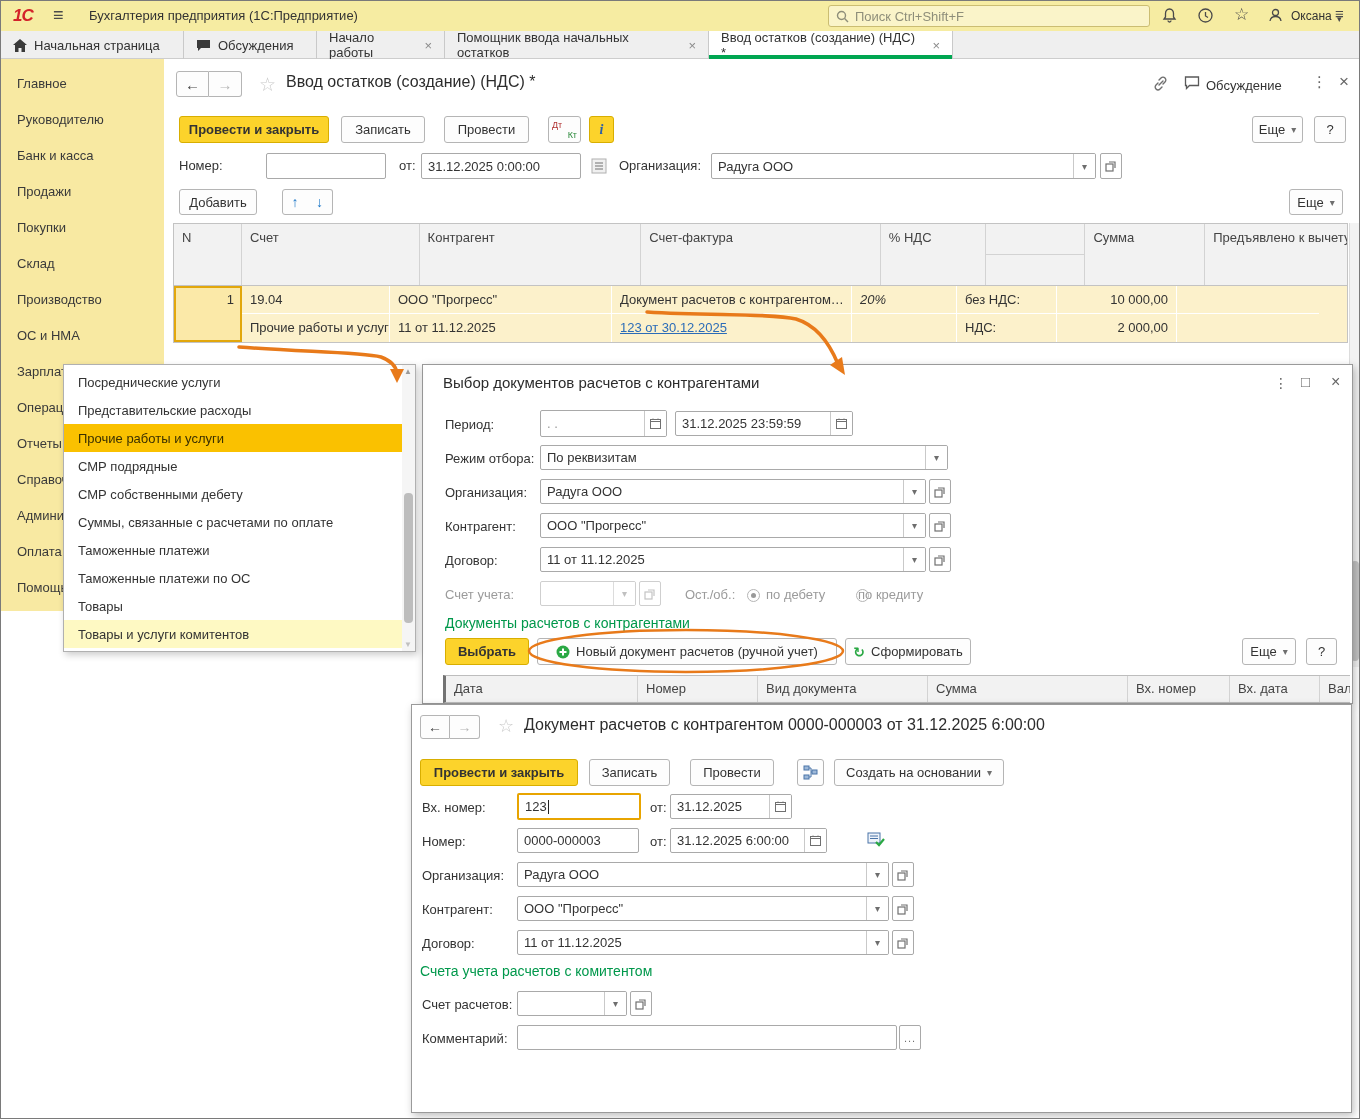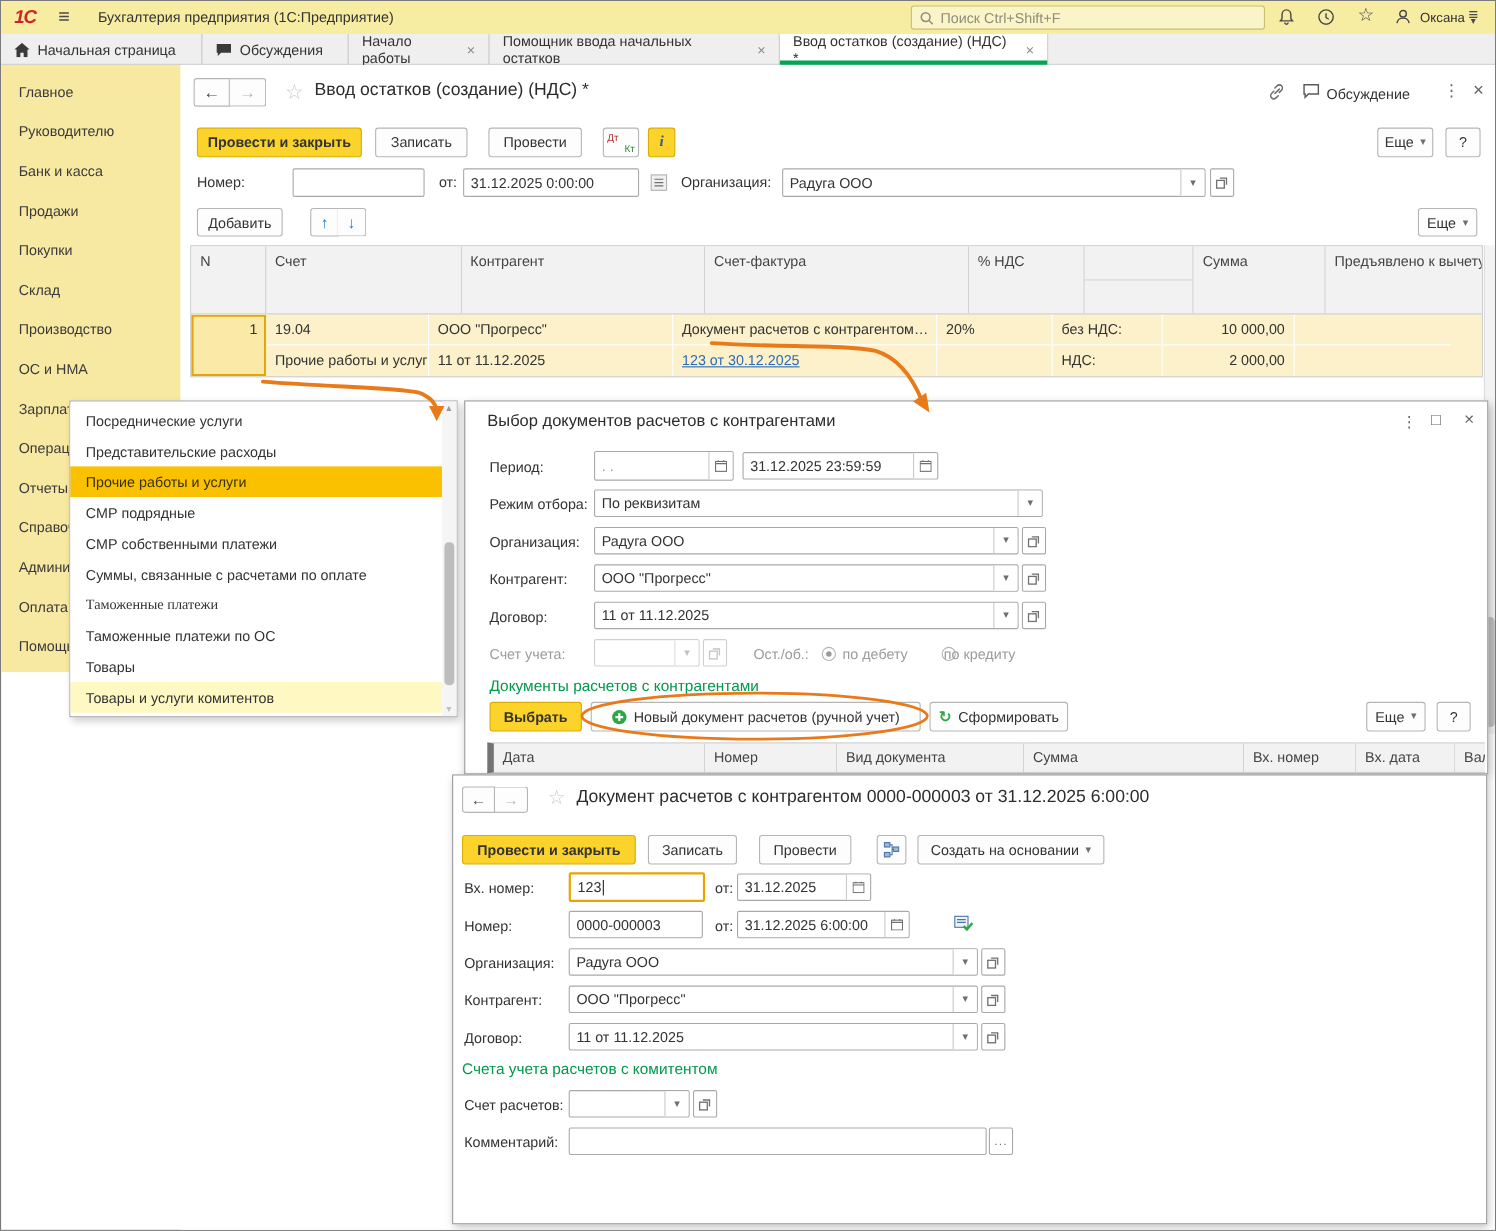--- a/index.html
+++ b/index.html
@@ -236,21 +236,21 @@
           <div class="cell-line">Прочие работы и услуги</div>
         </div>
         <div class="trow-cell" style="width:222px;">
           <div class="cell-line" style="border-bottom:1px solid #fff;">ООО "Прогресс"</div>
           <div class="cell-line">11 от 11.12.2025</div>
         </div>
         <div class="trow-cell" style="width:240px;">
           <div class="cell-line" style="border-bottom:1px solid #fff;">Документ расчетов с контрагентом…</div>
           <div class="cell-line"><span class="link">123 от 30.12.2025</span></div>
         </div>
-        <div class="trow-cell" style="width:105px;">
+        <div class="trow-cell" style="width:105px;font-style:italic;">
           <div class="cell-line" style="border-bottom:1px solid #fff;">20%</div>
           <div class="cell-line"></div>
         </div>
         <div class="trow-cell" style="width:100px;">
           <div class="cell-line" style="border-bottom:1px solid #fff;">без НДС:</div>
           <div class="cell-line">НДС:</div>
         </div>
         <div class="trow-cell" style="width:120px;">
           <div class="cell-line" style="text-align:right;border-bottom:1px solid #fff;">10 000,00</div>
           <div class="cell-line" style="text-align:right;">2 000,00</div>
@@ -266,23 +266,23 @@
       <div style="position:absolute;left:1px;top:338px;width:8px;height:100px;background:#c4c4c4;border-radius:4px;"></div>
     </div>
   </div>
 
   <div class="abs" style="left:62px;top:363px;width:353px;height:288px;background:#fff;border:1px solid #b0b0b0;box-shadow:2px 3px 7px rgba(0,0,0,.2);z-index:30;">
     <div style="position:absolute;left:0;top:0;right:13px;bottom:0;padding-top:3px;">
       <div class="side-item" style="height:28px;padding-left:14px;background:#fff;color:#333;">Посреднические услуги</div>
       <div class="side-item" style="height:28px;padding-left:14px;background:#fff;color:#333;">Представительские расходы</div>
       <div class="side-item" style="height:28px;padding-left:14px;background:#fac100;color:#3a3000;">Прочие работы и услуги</div>
       <div class="side-item" style="height:28px;padding-left:14px;background:#fff;color:#333;text-align:center;">СМР подрядные</div>
-      <div class="side-item" style="height:28px;padding-left:14px;background:#fff;color:#333;">СМР собственными платежи</div>
+      <div class="side-item" style="height:28px;padding-left:14px;background:#fff;color:#333;">СМР собственными дебету</div>
       <div class="side-item" style="height:28px;padding-left:14px;background:#fff;color:#333;">Суммы, связанные с расчетами по оплате</div>
-      <div class="side-item" style="height:28px;padding-left:14px;background:#fff;color:#333;font-family:Liberation Serif, serif;">Таможенные платежи</div>
+      <div class="side-item" style="height:28px;padding-left:14px;background:#fff;color:#333;">Таможенные платежи</div>
       <div class="side-item" style="height:28px;padding-left:14px;background:#fff;color:#333;">Таможенные платежи по ОС</div>
       <div class="side-item" style="height:28px;padding-left:14px;background:#fff;color:#333;">Товары</div>
       <div class="side-item" style="height:28px;padding-left:14px;background:#fef9c3;color:#333;">Товары и услуги комитентов</div>
     </div>
     <div style="position:absolute;right:0;top:0;width:13px;height:100%;background:#f5f5f5;">
       <span style="position:absolute;left:2px;top:2px;font-size:8px;color:#9a9a9a;">▲</span>
       <div style="position:absolute;left:2px;top:128px;width:9px;height:130px;background:#bdbdbd;border-radius:4px;"></div>
       <span style="position:absolute;left:2px;bottom:2px;font-size:8px;color:#c0c0c0;">▼</span>
     </div>
   </div>
@@ -400,21 +400,21 @@
     <div class="abs btn" style="left:422px;top:273px;width:126px;height:27px;">
       <span style="color:#2aa844;font-weight:bold;font-size:14px;">↻</span>
       <span>Сформировать</span>
     </div>
     <div class="abs btn" style="left:819px;top:273px;width:54px;height:27px;">
       <span>Еще</span>
         <span class="caret">▾</span>
     </div>
     <div class="abs btn" style="left:883px;top:273px;width:31px;height:27px;">?</div>
 
-    <div class="abs" style="left:20px;top:310px;width:907px;display:flex;border-top:1px solid #bdbdbd;border-bottom:1px solid #bdbdbd;border-left:6px solid #737373;">
+    <div class="abs" style="left:20px;top:310px;width:907px;display:flex;border-top:1px solid #bdbdbd;border-bottom:1px solid #bdbdbd;border-left:3px solid #737373;">
       <div class="dth" style="width:192px;">Дата</div>
       <div class="dth" style="width:120px;">Номер</div>
       <div class="dth" style="width:170px;">Вид документа</div>
       <div class="dth" style="width:200px;">Сумма</div>
       <div class="dth" style="width:102px;">Вх. номер</div>
       <div class="dth" style="width:90px;">Вх. дата</div>
       <div class="dth" style="flex:1;border-right:none;">Валюта</div>
     </div>
   </div>
 

